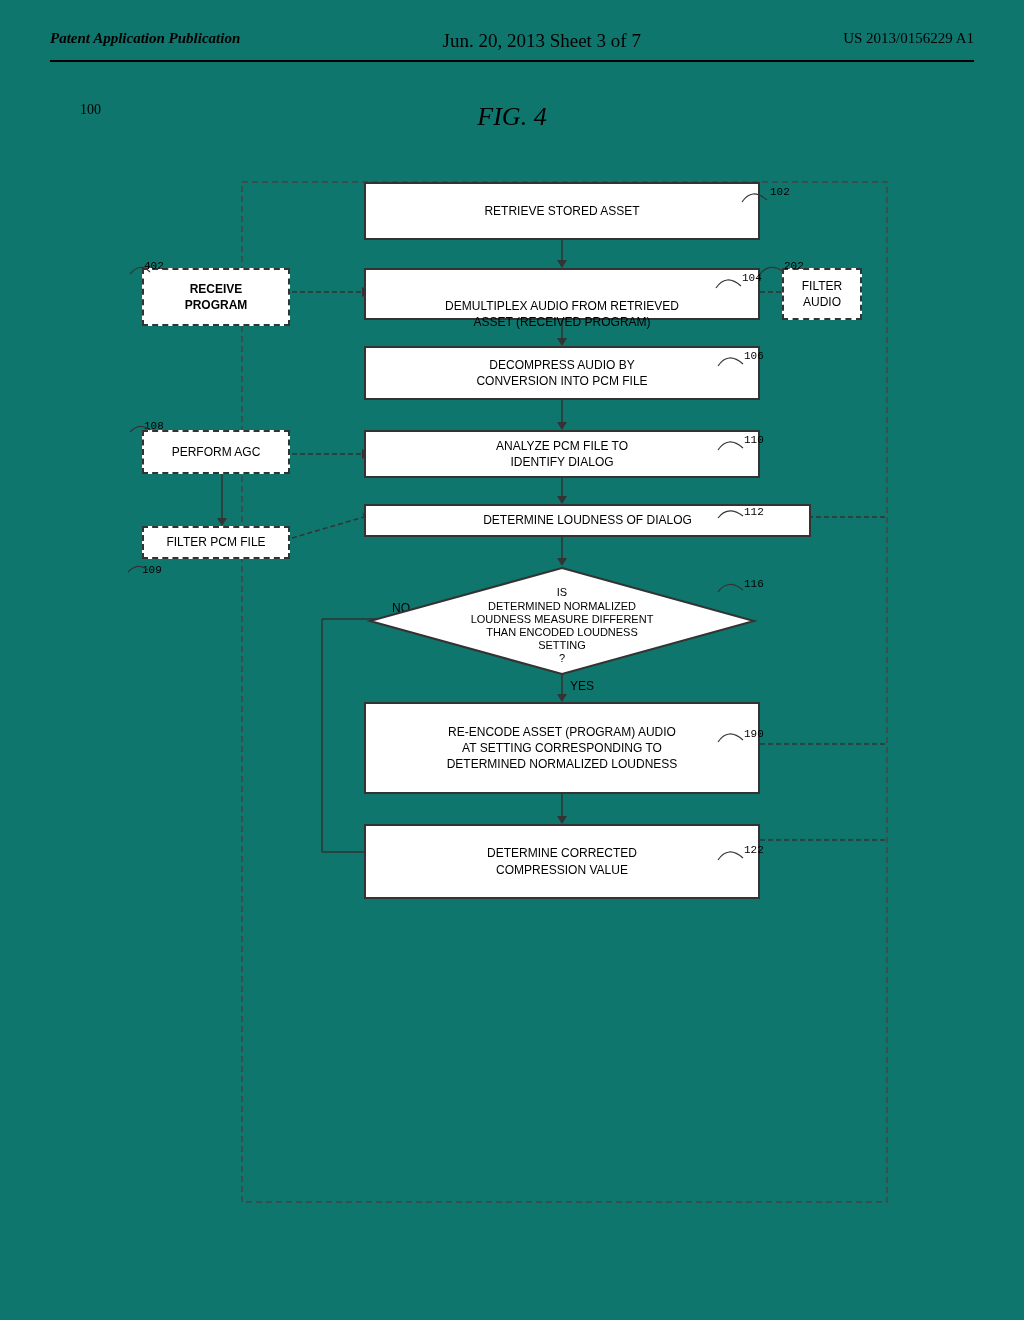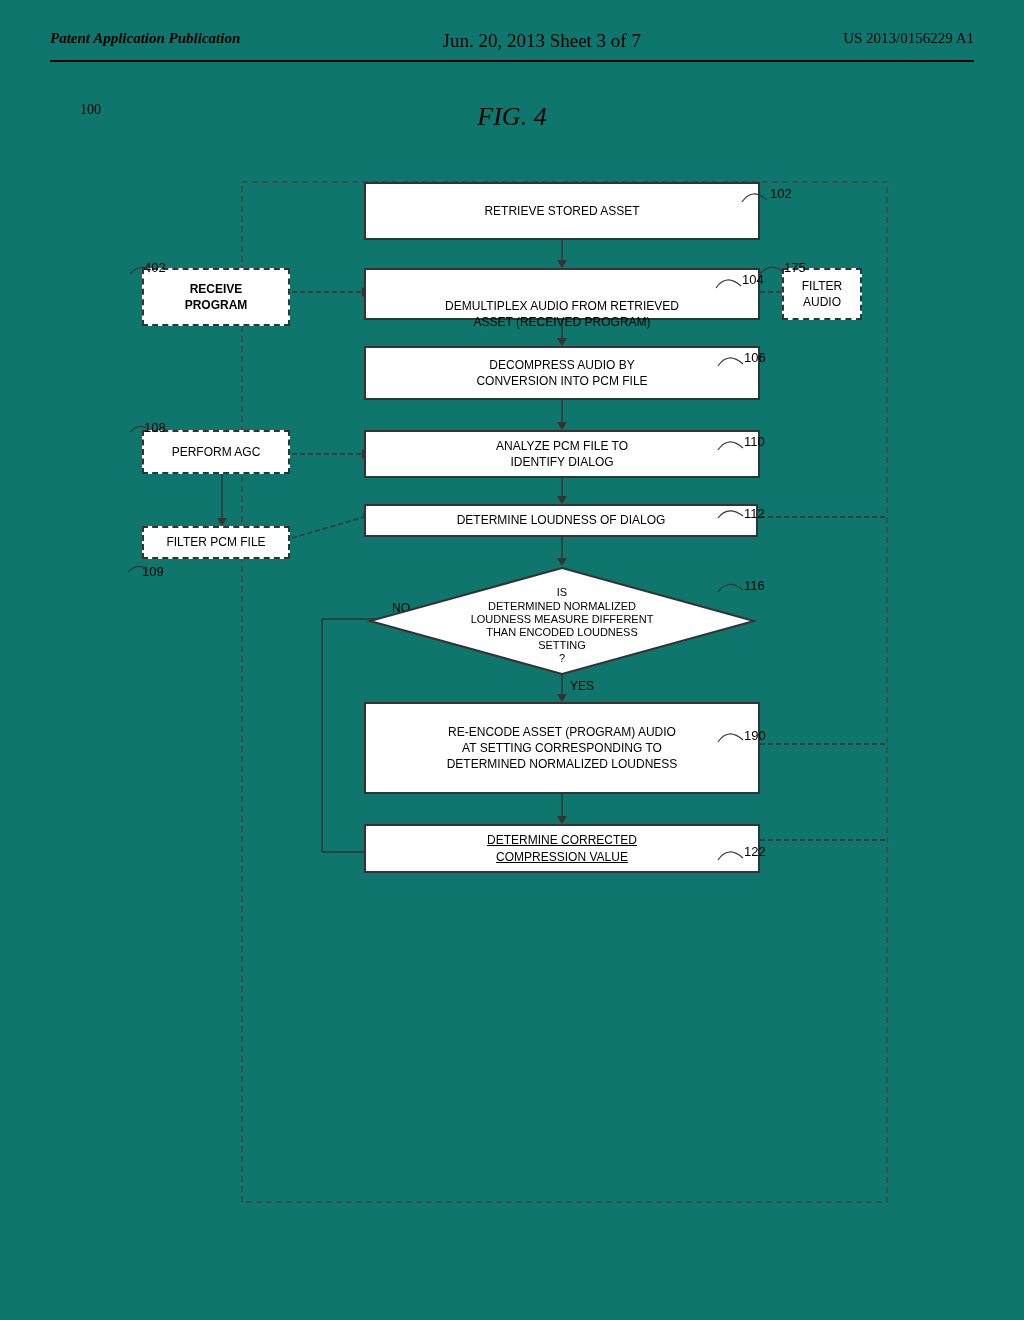--- a/index.html
+++ b/index.html
@@ -96,22 +96,22 @@
       justify-content: center;
       line-height: 1.35;
     }
 
     .fc-box-dashed {
       border-style: dashed;
     }
 
     .fc-label {
       position: absolute;
-      font-size: 13px;
-      font-family: Liberation Sans, sans-serif;
+      font-size: 11px;
+      font-family: Liberation Mono, monospace;
     }
 
   </style>
 </head>
 <body>
 
 <div class="page">
 
   <div class="header">
     <div class="header-left">Patent Application Publication</div>
@@ -201,21 +201,21 @@
       </div>
       <span class="fc-label" style="left:620px; top:100px;">104</span>
       <svg style="position:absolute;top:96px;left:584px;width:40px;height:30px;overflow:visible;pointer-events:none;">
         <path d="M 10 20 Q 20 5 35 18" fill="none" stroke="#333" stroke-width="1.2"></path>
       </svg>
 
       <div class="fc-box fc-box-dashed" style="left:660px; top:96px; width:80px; height:52px;">
         <span style="white-space:pre-line;">FILTER
 AUDIO</span>
       </div>
-      <span class="fc-label" style="left:662px; top:88px;">175</span>
+      <span class="fc-label" style="left:662px; top:88px;">202</span>
       <svg style="position:absolute;top:88px;left:628px;width:40px;height:20px;overflow:visible;pointer-events:none;">
         <path d="M 10 14 Q 20 2 34 12" fill="none" stroke="#333" stroke-width="1.2"></path>
       </svg>
 
       <div class="fc-box" style="left:242px; top:174px; width:396px; height:54px;">
         <span style="white-space:pre-line;">DECOMPRESS AUDIO BY
 CONVERSION INTO PCM FILE</span>
       </div>
       <span class="fc-label" style="left:622px; top:178px;">106</span>
       <svg style="position:absolute;top:174px;left:586px;width:40px;height:28px;overflow:visible;pointer-events:none;">
@@ -241,21 +241,21 @@
       </svg>
 
       <div class="fc-box fc-box-dashed" style="left:20px; top:258px; width:148px; height:44px;">
         <span>PERFORM AGC</span>
       </div>
       <span class="fc-label" style="left:22px; top:248px;">108</span>
       <svg style="position:absolute;top:248px;left:0px;width:30px;height:18px;overflow:visible;pointer-events:none;">
         <path d="M 8 12 Q 18 2 28 10" fill="none" stroke="#333" stroke-width="1.2"></path>
       </svg>
 
-      <div class="fc-box" style="left:242px; top:332px; width:394px; height:33px;">
+      <div class="fc-box" style="left:242px; top:332px; width:447px; height:33px;">
         <span>DETERMINE LOUDNESS OF DIALOG</span>
       </div>
       <span class="fc-label" style="left:622px; top:334px;">112</span>
       <svg style="position:absolute;top:330px;left:586px;width:40px;height:22px;overflow:visible;pointer-events:none;">
         <path d="M 10 16 Q 20 3 35 14" fill="none" stroke="#333" stroke-width="1.2"></path>
       </svg>
 
       <div class="fc-box fc-box-dashed" style="left:20px; top:354px; width:148px; height:33px;">
         <span>FILTER PCM FILE</span>
       </div>
@@ -281,21 +281,21 @@
       <div class="fc-box" style="left:242px; top:530px; width:396px; height:92px;">
         <span style="white-space:pre-line;">RE-ENCODE ASSET (PROGRAM) AUDIO
 AT SETTING CORRESPONDING TO
 DETERMINED NORMALIZED LOUDNESS</span>
       </div>
       <span class="fc-label" style="left:622px; top:556px;">190</span>
       <svg style="position:absolute;top:550px;left:586px;width:40px;height:28px;overflow:visible;pointer-events:none;">
         <path d="M 10 20 Q 20 5 35 18" fill="none" stroke="#333" stroke-width="1.2"></path>
       </svg>
 
-      <div class="fc-box" style="left:242px; top:652px; width:396px; height:49px;text-decoration:underline;">
+      <div class="fc-box" style="left:242px; top:652px; width:396px; height:75px;">
         <span style="white-space:pre-line;">DETERMINE CORRECTED
 COMPRESSION VALUE</span>
       </div>
       <span class="fc-label" style="left:622px; top:672px;">122</span>
       <svg style="position:absolute;top:668px;left:586px;width:40px;height:28px;overflow:visible;pointer-events:none;">
         <path d="M 10 20 Q 20 5 35 18" fill="none" stroke="#333" stroke-width="1.2"></path>
       </svg>
 
     </div>
 

